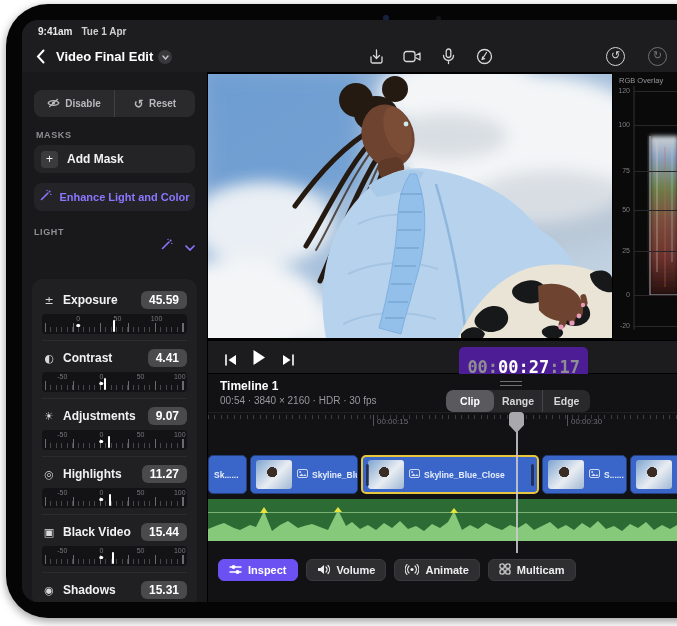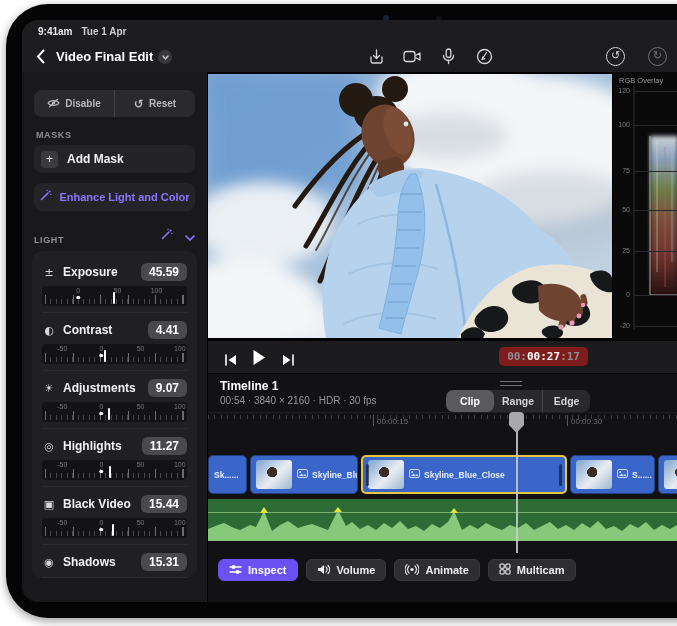--- a/index.html
+++ b/index.html
@@ -34,21 +34,21 @@
   .panel-title{font-size:12px;font-weight:700;color:#fff;}
   .seg2{margin:18px 12px 0;height:27px;background:#2a2a2c;border-radius:8px;display:flex;overflow:hidden;}
   .seg2 .half{flex:1;display:flex;align-items:center;justify-content:center;gap:5px;font-size:10px;font-weight:600;color:#b9b9bd;}
   .seg2 .half+.half{border-left:1px solid #414144;}
   .side-label{margin:13px 0 5px 14px;font-size:9px;font-weight:600;letter-spacing:.6px;color:#8e8e93;}
   .add-mask{margin:0 12px;height:28px;background:#242426;border-radius:8px;display:flex;align-items:center;gap:9px;padding-left:7px;}
   .plus-box{width:17px;height:17px;background:#3b3b3e;border-radius:4px;color:#eee;font-size:12px;line-height:16px;text-align:center;}
   .add-mask-label{font-size:12px;font-weight:600;color:#f2f2f4;}
   .enhance{margin:10px 12px 0;height:28px;background:#242428;border-radius:8px;display:flex;align-items:center;justify-content:center;gap:7px;}
   .enhance-label{font-size:11px;font-weight:600;color:var(--accent-purple,#8a76ff);}
-  .light-row{margin:16px 12px 6px;display:flex;align-items:flex-end;}
+  .light-row{margin:16px 12px 24px;display:flex;align-items:flex-start;flex-direction:column;}
   .light-label{font-size:9px;font-weight:600;letter-spacing:.6px;color:#8e8e93;}
   .light-icons{margin-left:auto;display:flex;align-items:center;gap:12px;}
   .sliders-card{margin:0 10px;background:#202023;border-radius:10px;padding:4px 10px 0;}
   .slider-row{padding:8px 0 6px;border-bottom:1px solid #2c2c2f;}
   .s-head{display:flex;align-items:center;height:18px;gap:7px;}
   .s-glyph{width:14px;text-align:center;font-size:11px;color:#d8d8db;font-family:"DejaVu Sans",sans-serif;}
   .s-name{font-size:12px;font-weight:600;color:#f2f2f4;}
   .s-value{margin-left:auto;background:var(--badge-bg,#4a4a4d);border-radius:6px;padding:2px 8px;font-size:12px;font-weight:700;color:#fff;}
   .dial{margin-top:5px;height:20px;background:#131316;border-radius:4px;position:relative;overflow:hidden;}
   .dial .ticks{position:absolute;left:3px;right:3px;bottom:2px;height:9px;background-image:repeating-linear-gradient(90deg,#6a6a70 0 1px,transparent 1px 27.5px),repeating-linear-gradient(90deg,#47474c 0 1px,transparent 1px 5.5px);background-size:100% 9px,100% 5px;background-position:left bottom,left bottom;background-repeat:no-repeat;}
@@ -62,21 +62,21 @@
   .scope{flex:1;background:#0a0a0b;position:relative;border-left:1px solid #000;overflow:hidden;}
   .scope-title{position:absolute;left:6px;top:4px;font-size:7.5px;color:#98989d;}
   .scope-line{position:absolute;left:21px;right:0;height:1px;background:#28282b;}
   .scope-tick{position:absolute;width:17px;text-align:right;font-size:7px;color:#7e7e83;}
   .scope svg{position:absolute;left:0;top:0;}
   
   .transport{height:34px;background:#1c1c1e;border-top:1px solid #000;border-bottom:1px solid #000;position:relative;flex:none;}
   .tr-skipb{position:absolute;left:16px;top:11px;}
   .tr-play{position:absolute;left:44px;top:8px;}
   .tr-skipf{position:absolute;left:74px;top:11px;}
-  .timecode{position:absolute;right:118px;top:6px;background:#7f1d1d;border-radius:5px;padding:3px 8px;font-family:"DejaVu Sans Mono",monospace;font-size:11px;font-weight:700;}
+  .timecode{position:absolute;right:118px;top:6px;background:#4c1d95;border-radius:5px;padding:10px 8px;font-family:"DejaVu Sans Mono",monospace;font-size:17px;font-weight:700;}
   .tc-dim{color:#8e8e93;}.tc-main{color:#fff;}
   
   .timeline{flex:1;background:#121214;position:relative;overflow:hidden;}
   .tl-name{position:absolute;left:12px;top:5px;font-size:12px;font-weight:700;color:#fff;}
   .tl-meta{position:absolute;left:12px;top:21px;font-size:10px;color:#98989d;}
   .drag-handle{position:absolute;left:292px;top:7px;width:22px;height:5px;border-top:1.5px solid #707075;border-bottom:1.5px solid #707075;}
   .modes{position:absolute;left:238px;top:16px;height:22px;background:#29292b;border-radius:7px;display:flex;align-items:stretch;overflow:hidden;}
   .mode{min-width:48px;padding:0 8px;display:flex;align-items:center;justify-content:center;font-size:10.5px;font-weight:700;color:#d6d6d9;position:relative;}
   .mode.selected{background:#5a5a5e;border-radius:7px;color:#fff;}
   .mode.divided{border-left:1px solid #47474b;}
@@ -487,21 +487,21 @@
                     <div class="clip-thumb"></div>
                     <span class="clip-label">
                       <span><svg width="11" height="9" viewBox="0 0 11 9">
                           <rect x="0.5" y="0.5" width="10" height="8" rx="1.5" fill="none" stroke="rgba(255,255,255,.75)"></rect>
                           <circle cx="3.2" cy="3" r="1" fill="rgba(255,255,255,.75)"></circle>
                           <path d="M2 7 L4.5 4.5 L6.5 6.5 L8 5 L9.5 7 Z" fill="rgba(255,255,255,.75)"></path>
                         </svg></span>
                       <span>Skyline_Blue_Wide</span>
                     </span>
                   </div>
-                  <div class="clip selected" style="width: 206px;">
+                  <div class="clip selected" style="width: 178px;">
                     <div class="clip-thumb"></div>
                     <span class="clip-label">
                       <span><svg width="11" height="9" viewBox="0 0 11 9">
                           <rect x="0.5" y="0.5" width="10" height="8" rx="1.5" fill="none" stroke="rgba(255,255,255,.75)"></rect>
                           <circle cx="3.2" cy="3" r="1" fill="rgba(255,255,255,.75)"></circle>
                           <path d="M2 7 L4.5 4.5 L6.5 6.5 L8 5 L9.5 7 Z" fill="rgba(255,255,255,.75)"></path>
                         </svg></span>
                       <span>Skyline_Blue_Close</span>
                     </span>
                     <span class="trim l"></span>

